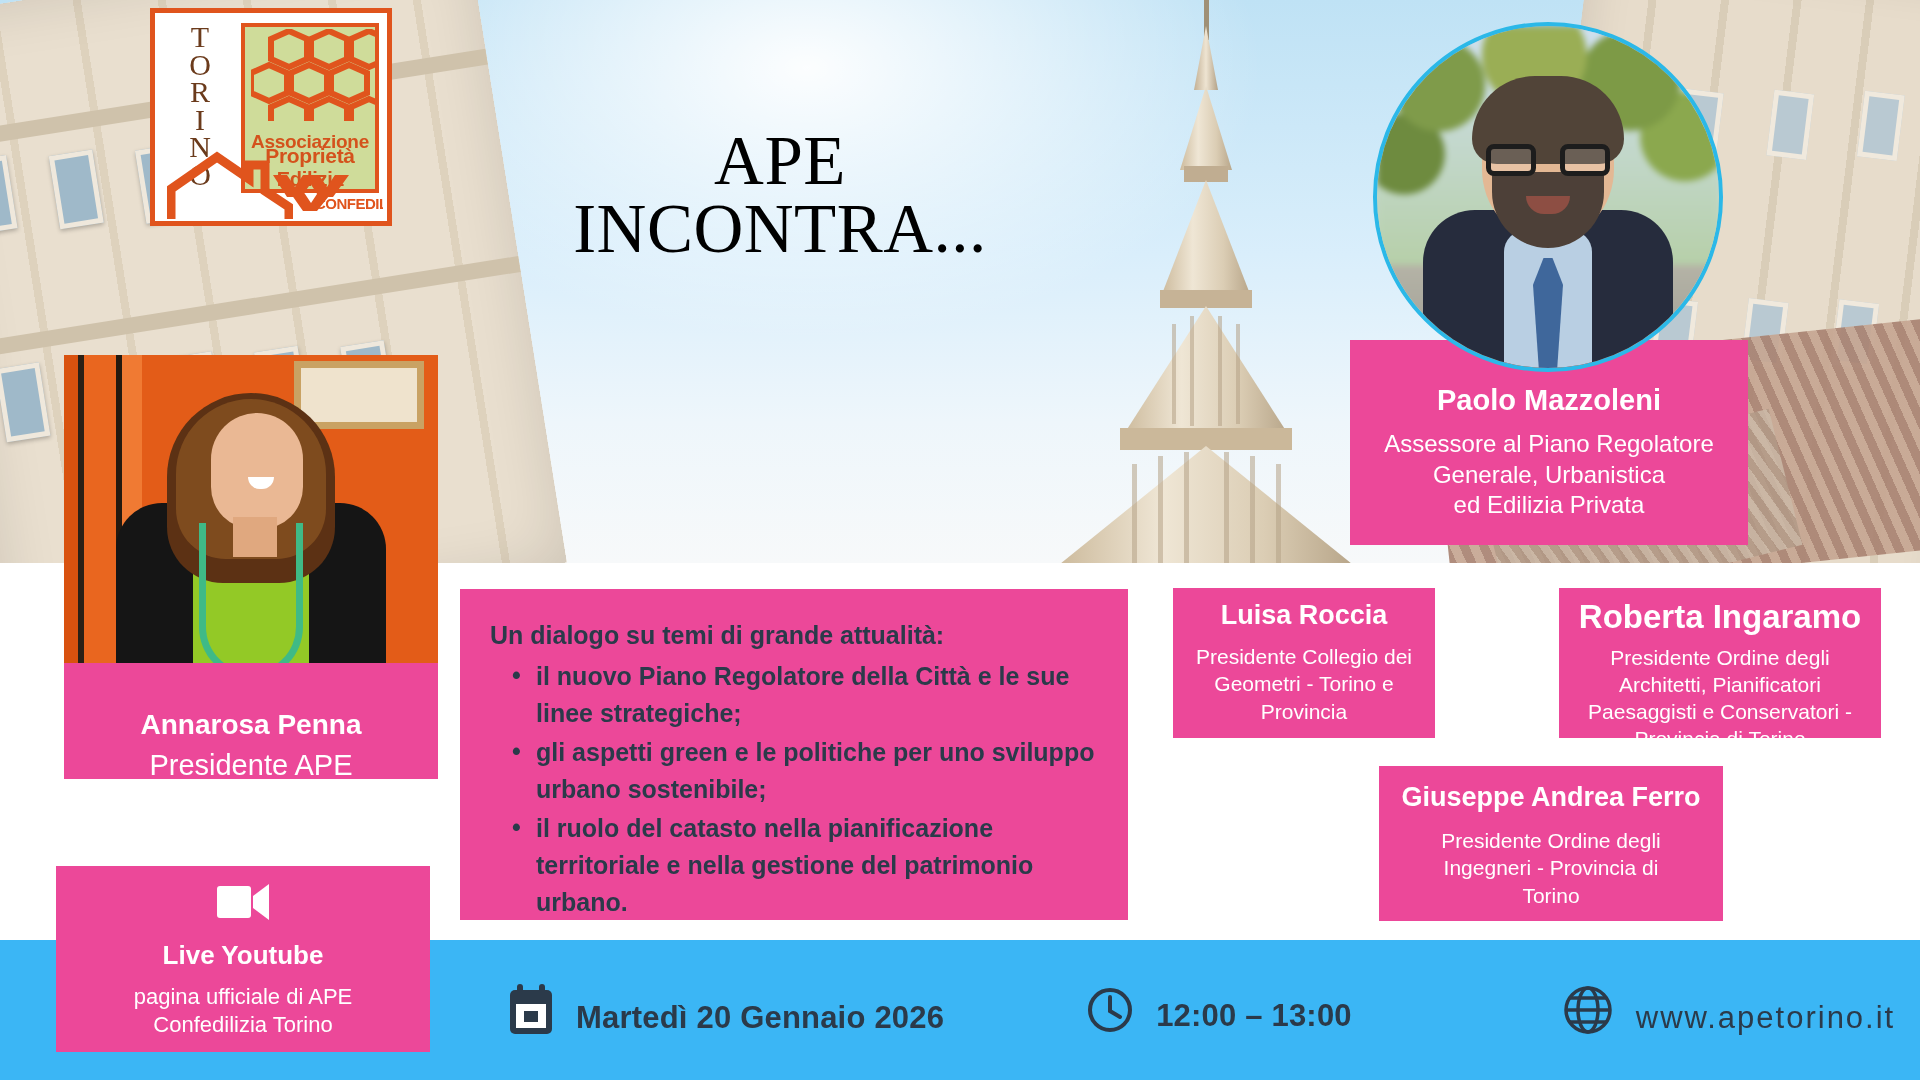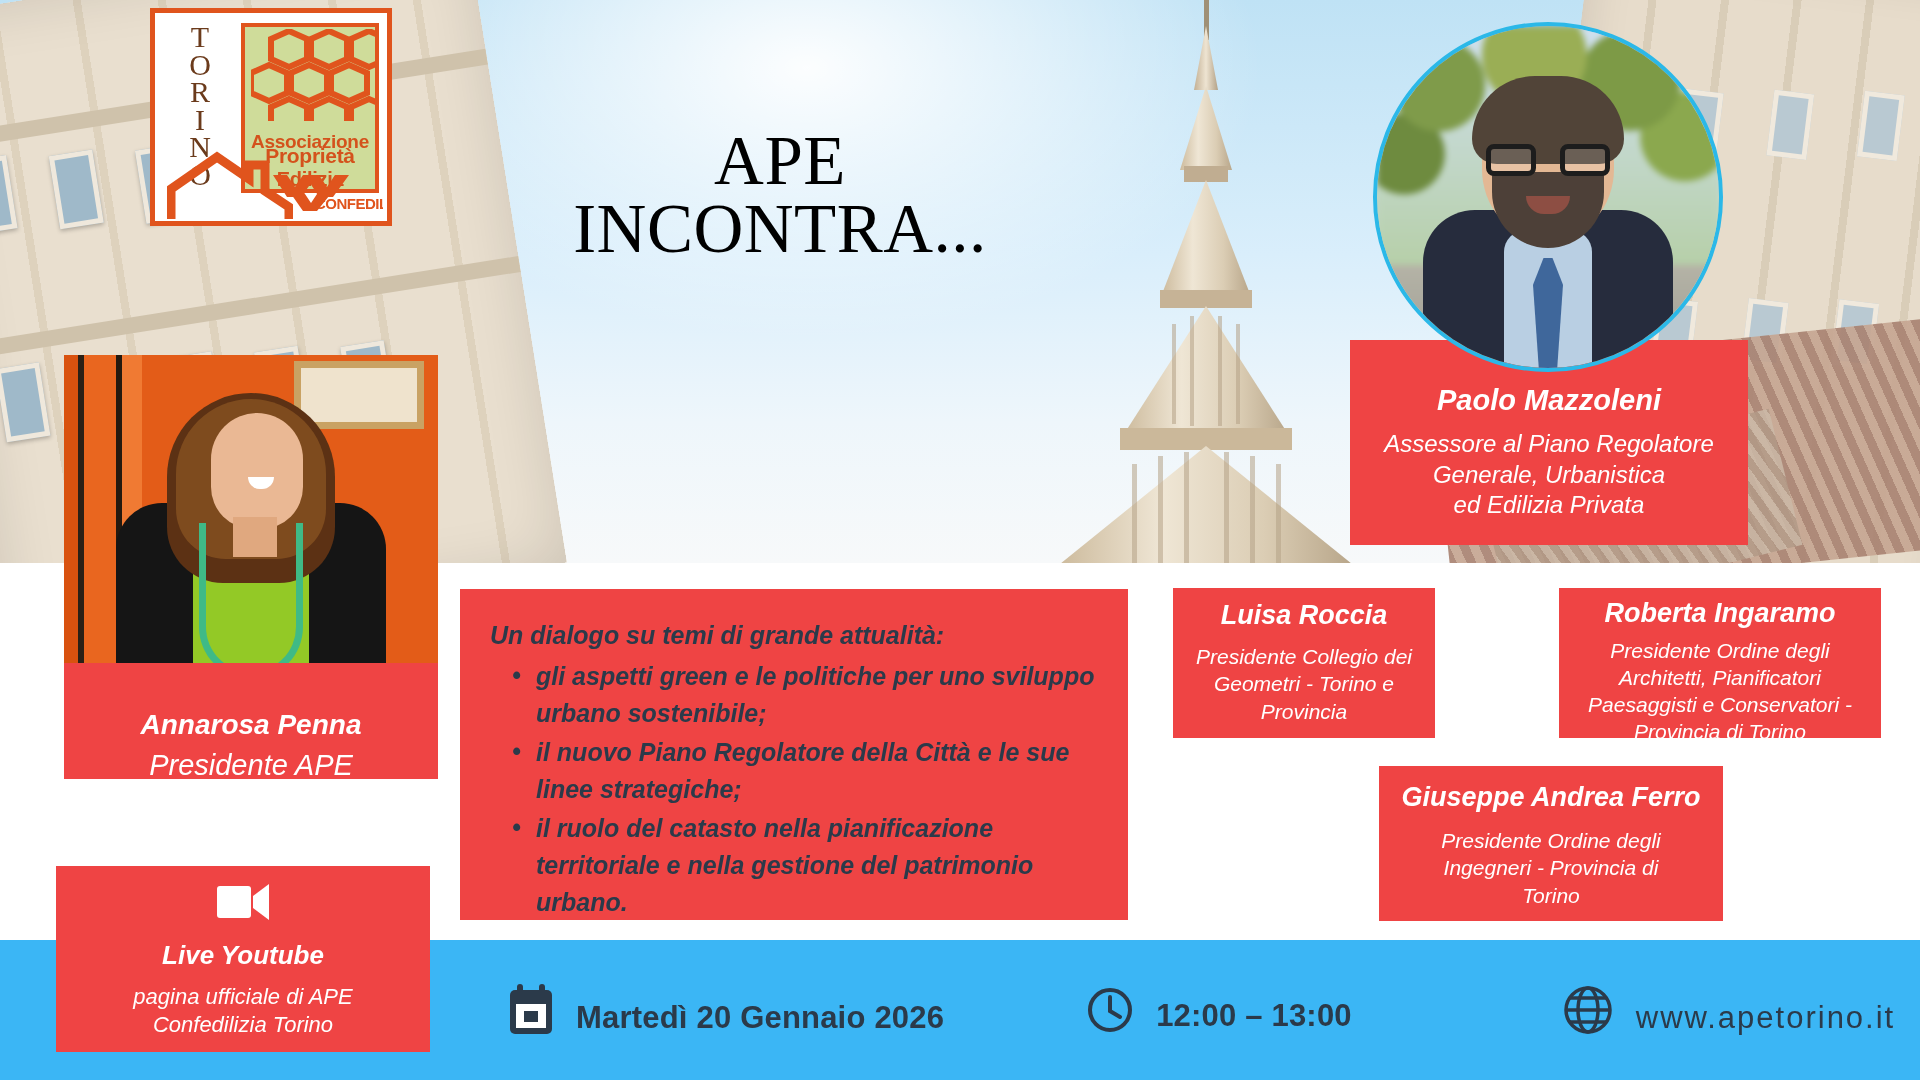--- a/index.html
+++ b/index.html
@@ -157,21 +157,21 @@
     border:5px solid #1d1d1d; border-radius:8px; background:rgba(255,255,255,.15);
   }
   .cp-glass i.l{ left:0; } .cp-glass i.r{ right:0; }
   .cp-smile{
     position:absolute; left:50%; top:170px; transform:translateX(-50%);
     width:44px; height:18px; background:#8d4e43; border-radius:0 0 24px 24px;
   }
 
   
   .card{
-    position:absolute; background:#ef4444; color:#ffffff; text-align:center;font-style:italic;
+    position:absolute; background:#ec4899; color:#ffffff; text-align:center;
   }
   .card .nm{ font-weight:700; }
   .card .rl{ font-weight:400; }
 
   #card-mazzoleni{ left:1350px; top:340px; width:398px; height:205px; padding-top:44px; z-index:5;}
   #card-mazzoleni .nm{ font-size:29px; margin-bottom:12px; }
   #card-mazzoleni .rl{ font-size:24px; line-height:1.28; }
 
   
   .penna-photo{
@@ -227,21 +227,21 @@
   }
   #card-topics li:before{
     content:"•"; position:absolute; left:22px; top:-1px; font-size:25px;
   }
 
   #card-roccia{ left:1173px; top:588px; width:262px; height:150px; padding-top:12px;}
   #card-roccia .nm{ font-size:27px; margin-bottom:12px; }
   #card-roccia .rl{ font-size:21px; line-height:1.3; }
 
   #card-ingaramo{ left:1559px; top:588px; width:322px; height:150px; padding-top:10px;}
-  #card-ingaramo .nm{ font-size:27px; margin-bottom:9px; }
+  #card-ingaramo .nm{ font-size:33px; margin-bottom:9px; }
   #card-ingaramo .rl{ font-size:21px; line-height:1.28; }
 
   #card-ferro{ left:1379px; top:766px; width:344px; height:155px; padding-top:16px;}
   #card-ferro .nm{ font-size:27px; margin-bottom:14px; }
   #card-ferro .rl{ font-size:21px; line-height:1.3; }
 
   
   .footer{
     position:absolute; left:0; top:940px; width:1920px; height:140px;
     background:#3bb6f5; display:flex; align-items:center;
@@ -413,22 +413,22 @@
       <polygon points="36,12 52,0 52,36 36,24" fill="#ffffff"></polygon>
     </svg>
   </div>
   <div class="nm">Live Youtube</div>
   <div class="rl">pagina ufficiale di APE<br>Confedilizia Torino</div>
 </div>
 
 <div class="card" id="card-topics">
   <div class="lead">Un dialogo su temi di grande attualità:</div>
   <ul>
+    <li>il nuovo Piano Regolatore della Città e le sue linee strategiche;</li>
     <li>gli aspetti green e le politiche per uno sviluppo urbano sostenibile;</li>
-    <li>il nuovo Piano Regolatore della Città e le sue linee strategiche;</li>
     <li>il ruolo del catasto nella pianificazione territoriale e nella gestione del patrimonio urbano.</li>
   </ul>
 </div>
 
 <div class="card" id="card-roccia">
   <div class="nm">Luisa Roccia</div>
   <div class="rl">Presidente Collegio dei<br>Geometri - Torino e<br>Provincia</div>
 </div>
 
 <div class="card" id="card-ingaramo">

